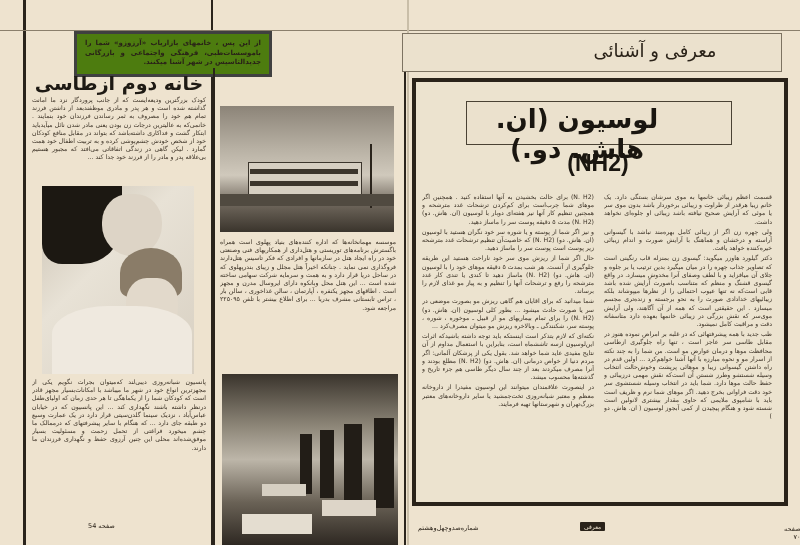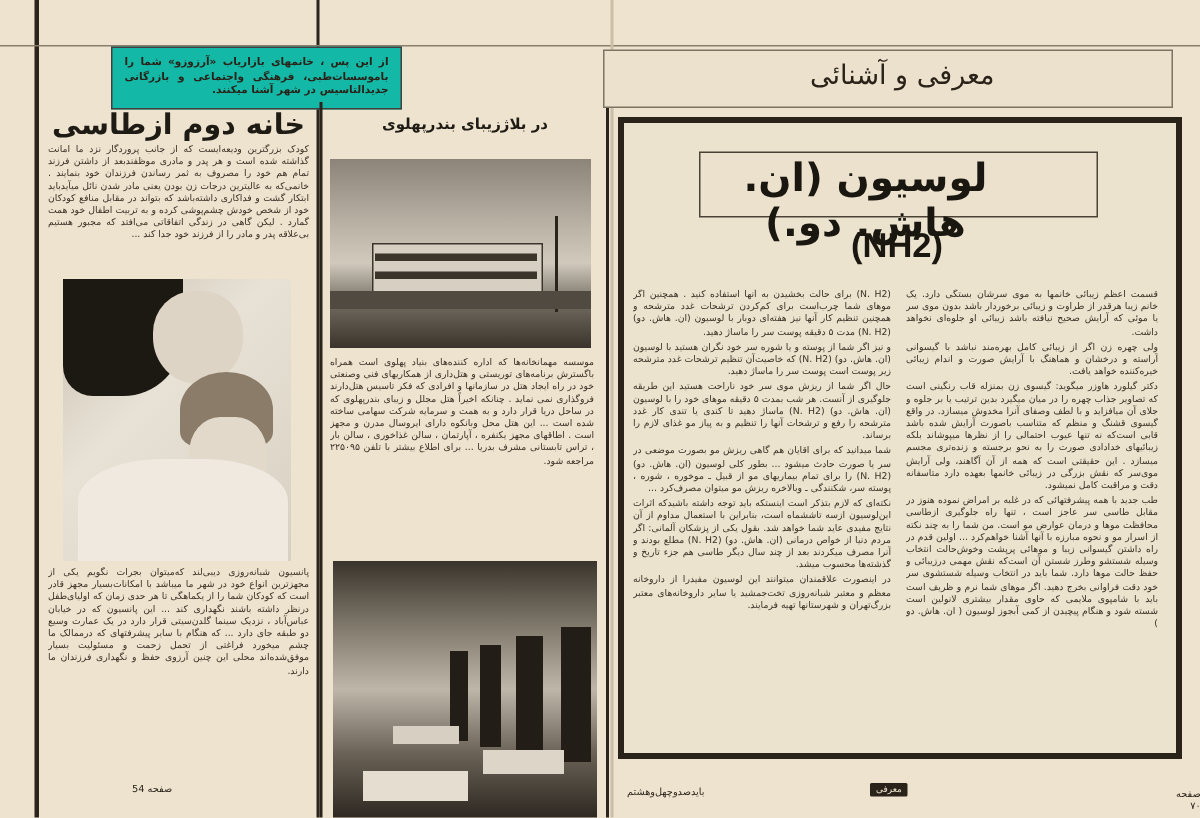--- a/index.html
+++ b/index.html
@@ -8,21 +8,21 @@
     background:#eee3cf;
     font-family: "DejaVu Sans", sans-serif;
     color:#2a2218;
   }
   .abs { position:absolute; }
   .rtl { direction:rtl; text-align:justify; }
   .vline { position:absolute; background:#2a241c; }
   .hline { position:absolute; background:#8a7f6c; }
   .small { font-size:6.2px; line-height:8.2px; color:#3a3024; }
   .photo { position:absolute; overflow:hidden; }
-  .intro-box { border:1px solid #404040; background:#14b8a6; padding:5px 8px; }
+  .intro-box { border:3px solid #404040; background:#4d7c0f; padding:5px 8px; }
   .section-box { border:1px solid #7d7362; background:#ebe1cd; }
   .main-box { border:4px solid #2a231a; background:#ece3cf; }
   .title-box { border:1.5px solid #4a4234; background:#ebe1cd; }
   .badge { background:#2a231a; color:#eee3cf; font-size:6px; padding:1px 4px; border-radius:1px; }
 </style>
 </head>
 <body>
 
 <div class="vline" style="left:23px;top:0;width:3px;height:545px;"></div>
 <div class="vline" style="left:211px;top:0;width:2px;height:545px;"></div>
@@ -44,21 +44,20 @@
 </div>
 
 <div class="abs rtl small" style="left:32px;top:378px;width:174px;height:122px;overflow:hidden;">پانسیون شبانه‌روزی دیبی‌لند که‌میتوان بجرات نگویم یکی از مجهزترین انواع خود در شهر ما میباشد با امکانات‌بسیار مجهز قادر است که کودکان شما را از یکماهگی تا هر حدی زمان که اولیای‌طفل درنظر داشته باشند نگهداری کند ... این پانسیون که در خیابان عباس‌آباد ، نزدیک سینما گلدن‌سیتی قرار دارد در یک عمارت وسیع دو طبقه جای دارد ... که هنگام با سایر پیشرفتهای که درممالک ما چشم میخورد فراغتی از تحمل زحمت و مسئولیت بسیار موفق‌شده‌اند محلی این چنین آرزوی حفظ و نگهداری فرزندان ما دارند.</div>
 
 <div class="abs" style="left:88px;top:522px;font-size:6.5px;direction:rtl;color:#2a2218;">صفحه 54</div>
 
 <div class="vline" style="left:213px;top:68px;width:2px;height:477px;"></div>
 <div class="vline" style="left:404px;top:68px;width:2px;height:477px;"></div>
 
 <div class="abs" style="left:216px;top:77px;width:188px;text-align:center;direction:rtl;font-weight:bold;color:#1e1a14;font-size:10px;line-height:13px;">
-  <div>در بلاژزیبای بندرپهلوی</div>
 </div>
 
 <div class="photo" style="left:220px;top:106px;width:174px;height:126px;background:linear-gradient(180deg,#8c8478 0%,#b9b2a5 35%,#d0c9bc 55%,#6e665b 78%,#3a342c 100%);">
   <div class="abs" style="left:28px;top:56px;width:112px;height:32px;background:#d6cfc2;border:1px solid #3b352c;"></div>
   <div class="abs" style="left:30px;top:63px;width:108px;height:5px;background:#3b352c;"></div>
   <div class="abs" style="left:30px;top:75px;width:108px;height:5px;background:#3b352c;"></div>
   <div class="abs" style="left:150px;top:38px;width:2px;height:64px;background:#2a241c;"></div>
   <div class="abs" style="left:0;top:88px;width:174px;height:12px;background:#504a40;"></div>
 </div>
 
@@ -70,21 +69,21 @@
   <div class="abs" style="left:122px;top:50px;width:18px;height:80px;background:#221d17;"></div>
   <div class="abs" style="left:152px;top:44px;width:20px;height:90px;background:#221d17;"></div>
   <div class="abs" style="left:20px;top:140px;width:70px;height:20px;background:#e4ddd0;"></div>
   <div class="abs" style="left:100px;top:126px;width:54px;height:16px;background:#ddd5c8;"></div>
   <div class="abs" style="left:40px;top:110px;width:44px;height:12px;background:#d6cfc2;"></div>
 </div>
 
 <div class="vline" style="left:407px;top:0;width:2px;height:545px;background:#c9bea8;"></div>
 
 <div class="abs section-box" style="left:402px;top:33px;width:378px;height:37px;"></div>
-<div class="abs" style="left:540px;top:40px;width:230px;text-align:left;direction:rtl;font-size:18px;color:#2a2218;">معرفی و آشنائی</div>
+<div class="abs" style="left:540px;top:40px;width:230px;text-align:center;direction:rtl;font-size:18px;color:#2a2218;">معرفی و آشنائی</div>
 
 <div class="abs main-box" style="left:412px;top:78px;width:368px;height:420px;"></div>
 
 <div class="abs title-box" style="left:466px;top:101px;width:264px;height:42px;"></div>
 <div class="abs" style="left:466px;top:104px;width:222px;text-align:center;direction:rtl;font-size:26px;font-weight:bold;color:#1a1610;">لوسیون (ان. هاش. دو.)</div>
 
 <div class="abs" style="left:470px;top:150px;width:256px;text-align:center;font-size:23px;font-weight:bold;color:#1a1610;font-family:'Liberation Sans',sans-serif;">(NH2)</div>
 
 <div class="abs rtl small" style="left:604px;top:193px;width:168px;height:300px;overflow:hidden;">
   <p style="margin:0 0 2px 0;">قسمت اعظم زیبائی خانمها به موی سرشان بستگی دارد. یک خانم زیبا هرقدر از طراوت و زیبائی برخوردار باشد بدون موی سر یا موئی که آرایش صحیح نیافته باشد زیبائی او جلوه‌ای نخواهد داشت.</p>
@@ -95,15 +94,15 @@
 
 <div class="abs rtl small" style="left:422px;top:193px;width:172px;height:300px;overflow:hidden;">
   <p style="margin:0 0 2px 0;">(N. H2) برای حالت بخشیدن به آنها استفاده کنید . همچنین اگر موهای شما چرب‌است برای کم‌کردن ترشحات غدد مترشحه و همچنین تنظیم کار آنها نیز هفته‌ای دوبار با لوسیون (ان. هاش. دو) (N. H2) مدت ۵ دقیقه پوست سر را ماساژ دهید.</p>
   <p style="margin:0 0 2px 0;">و نیز اگر شما از پوسته و یا شوره سر خود نگران هستید با لوسیون (ان. هاش. دو) (N. H2) که خاصیت‌آن تنظیم ترشحات غدد مترشحه زیر پوست است پوست سر را ماساژ دهید.</p>
   <p style="margin:0 0 2px 0;">حال اگر شما از ریزش موی سر خود ناراحت هستید این طریقه جلوگیری از آنست. هر شب بمدت ۵ دقیقه موهای خود را با لوسیون (ان. هاش. دو) (N. H2) ماساژ دهید تا کندی یا تندی کار غدد مترشحه را رفع و ترشحات آنها را تنظیم و به پیاز مو غذای لازم را برساند.</p>
   <p style="margin:0 0 2px 0;">شما میدانید که برای اقایان هم گاهی ریزش مو بصورت موضعی در سر یا صورت حادث میشود ... بطور کلی لوسیون (ان. هاش. دو) (N. H2) را برای تمام بیماریهای مو از قبیل ـ موخوره ، شوره ، پوسته سر، شکنندگی ـ وبالاخره ریزش مو میتوان مصرف‌کرد ...</p>
   <p style="margin:0 0 2px 0;">نکته‌ای که لازم بتذکر است اینستکه باید توجه داشته باشیدکه اثرات این‌لوسیون ازسه تاششماه است، بنابراین با استعمال مداوم از آن نتایج مفیدی عاید شما خواهد شد. بقول یکی از پزشکان آلمانی: اگر مردم دنیا از خواص درمانی (ان. هاش. دو) (N. H2) مطلع بودند و آنرا مصرف میکردند بعد از چند سال دیگر طاسی هم جزء تاریخ و گذشته‌ها محسوب میشد.</p>
   <p style="margin:0;">در اینصورت علاقمندان میتوانند این لوسیون مفید‌را از داروخانه معظم و معتبر شبانه‌روزی تخت‌جمشید یا سایر داروخانه‌های معتبر بزرگ‌تهران و شهرستانها تهیه فرمایند.</p>
 </div>
 
-<div class="abs" style="left:418px;top:524px;font-size:6.5px;direction:rtl;color:#2a2218;">باید‌صدو‌چهل‌وهشتم</div>
+<div class="abs" style="left:418px;top:524px;font-size:6.5px;direction:rtl;color:#2a2218;">شماره‌صدو‌چهل‌وهشتم</div>
 <div class="abs badge" style="left:580px;top:522px;">معرفی</div>
 <div class="abs" style="left:784px;top:525px;font-size:6.5px;direction:rtl;color:#2a2218;">صفحه ۷۰</div>
 
 </body></html>

